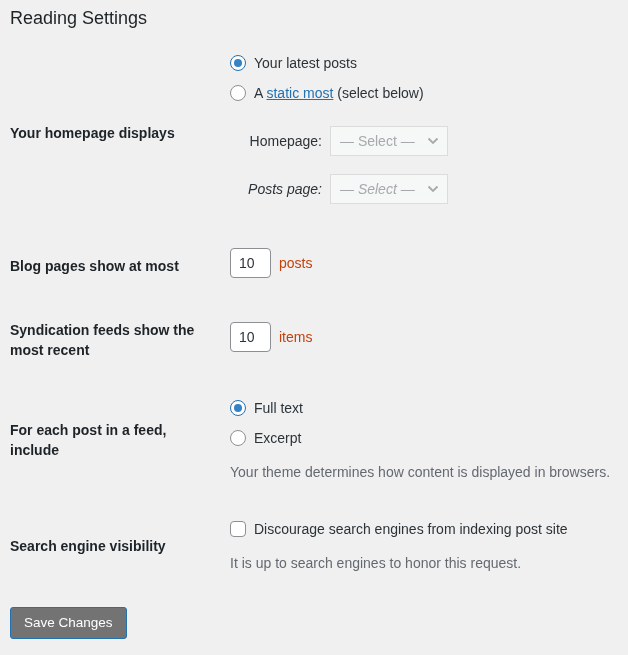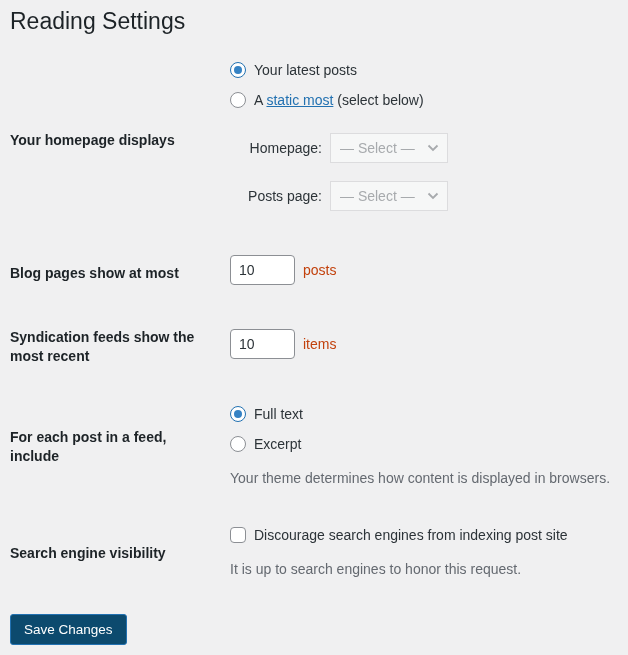--- a/index.html
+++ b/index.html
@@ -11,21 +11,21 @@
     font-family: "Liberation Sans", sans-serif;
     font-size: 14px;
     color: #2c3338;
     overflow: hidden;
   }
   .wrap { padding: 0 10px; }
 
   h1.page-title {
     margin: 0;
     padding: 7px 0 2px;
-    font-size: 23px;
+    font-size: 18px;
     font-weight: 400;
     line-height: 1.3;
     color: #1d2327;
   }
 
   .form-table { margin-top: 2px; }
   .row { display: flex; align-items: center; padding: 18px 0; }
   .th {
     width: 200px;
     margin-right: 20px;
@@ -61,21 +61,21 @@
     position: absolute;
     left: 3px; top: 3px; right: 3px; bottom: 3px;
     border-radius: 50%;
     background: #3582c4;
   }
 
   a.inline-link { color: #2271b1; text-decoration: underline; cursor: pointer; }
 
   .select-group { margin-top: 22px; margin-bottom: 8px; }
   .select-row { display: flex; align-items: center; margin-bottom: 18px; }
-  .select-row:last-child { margin-bottom: 0; }
+  .select-row:last-child { margin-bottom: 0; font-style: italic; }
   .select-label {
     display: inline-block;
     width: 92px;
     margin-right: 8px;
     text-align: right;
     color: #2c3338;
   }
   .fake-select {
     display: inline-flex;
     align-items: center;
@@ -86,37 +86,37 @@
     border: 1px solid #dcdcde;
     border-radius: 0;
     background: #f6f7f7;
     color: #a7aaad;
     cursor: default;
   }
   .fake-select .chevron { display: inline-flex; margin-left: 6px; }
 
   .num-row { display: flex; align-items: center; }
   input.small-text {
-    width: 65px;
+    width: 41px;
     height: 30px;
     padding: 0 8px;
     border: 1px solid #8c8f94;
     border-radius: 4px;
     background: #fff;
     color: #2c3338;
     font-family: "Liberation Sans", sans-serif;
     font-size: 14px;
   }
   .unit { margin-left: 8px; color: #c2410c; }
 
   p.description { margin: 13px 0 0; color: #646970; line-height: 1.45; }
 
   .submit { padding: 16px 0 10px; }
   button.button-primary {
-    background: #0c4a6e;
+    background: #737373;
     border: 1px solid #2271b1;
     border-radius: 3px;
     color: #fff;
     font-family: "Liberation Sans", sans-serif;
     font-size: 13.5px;
     line-height: 1;
     padding: 8px 13px;
     cursor: pointer;
   }
 </style>

